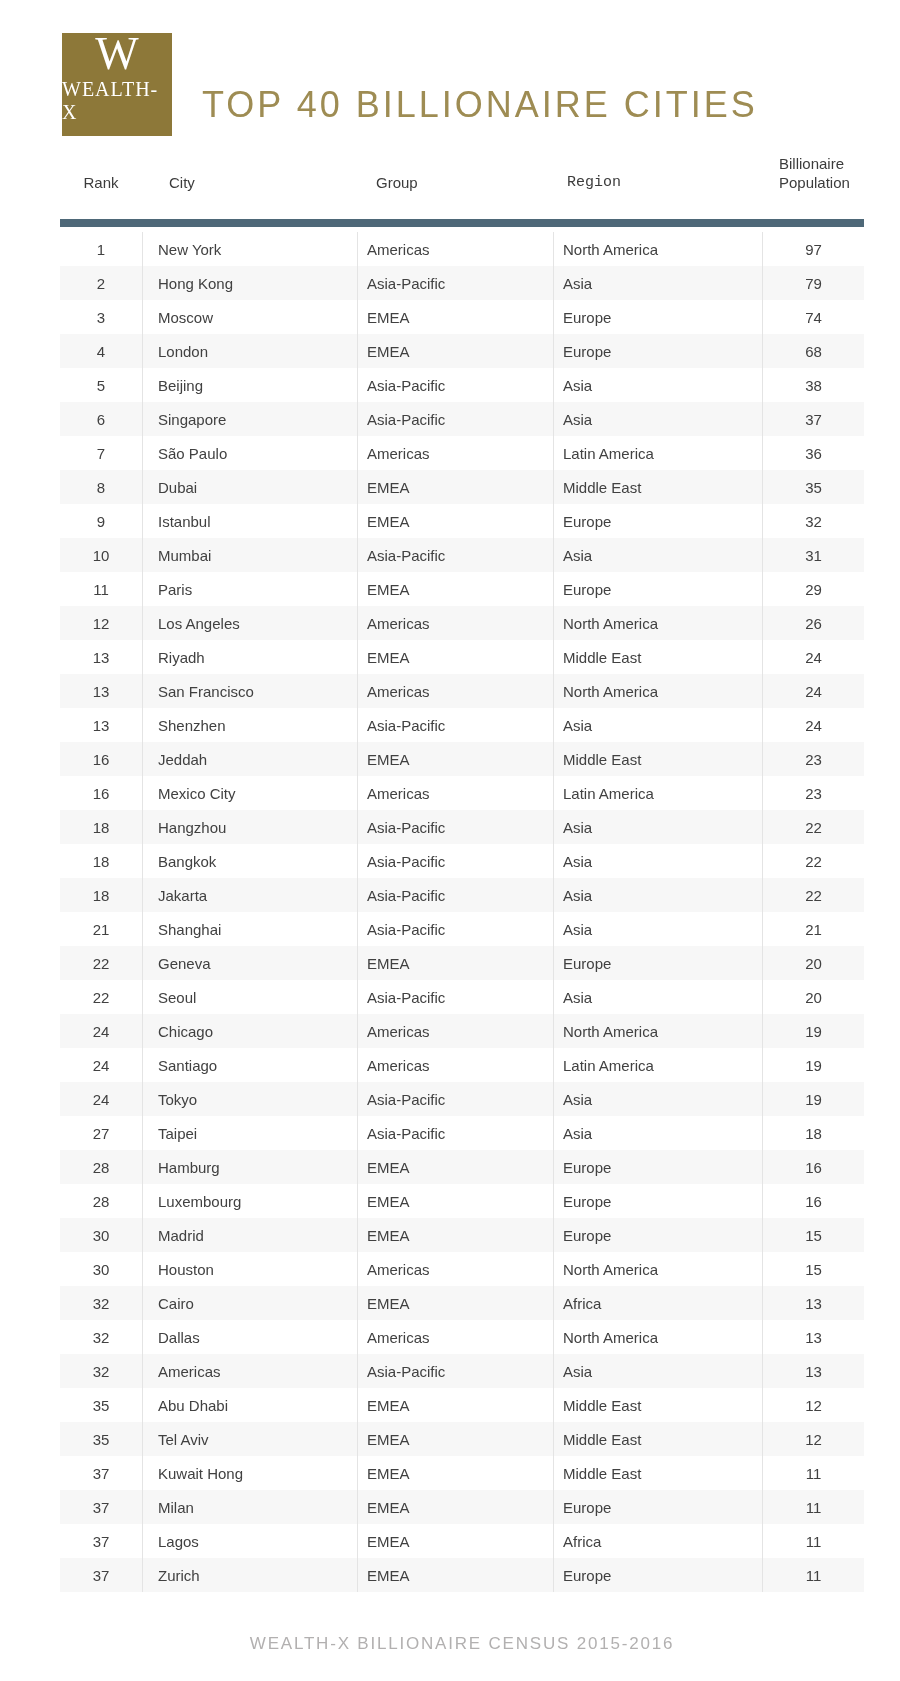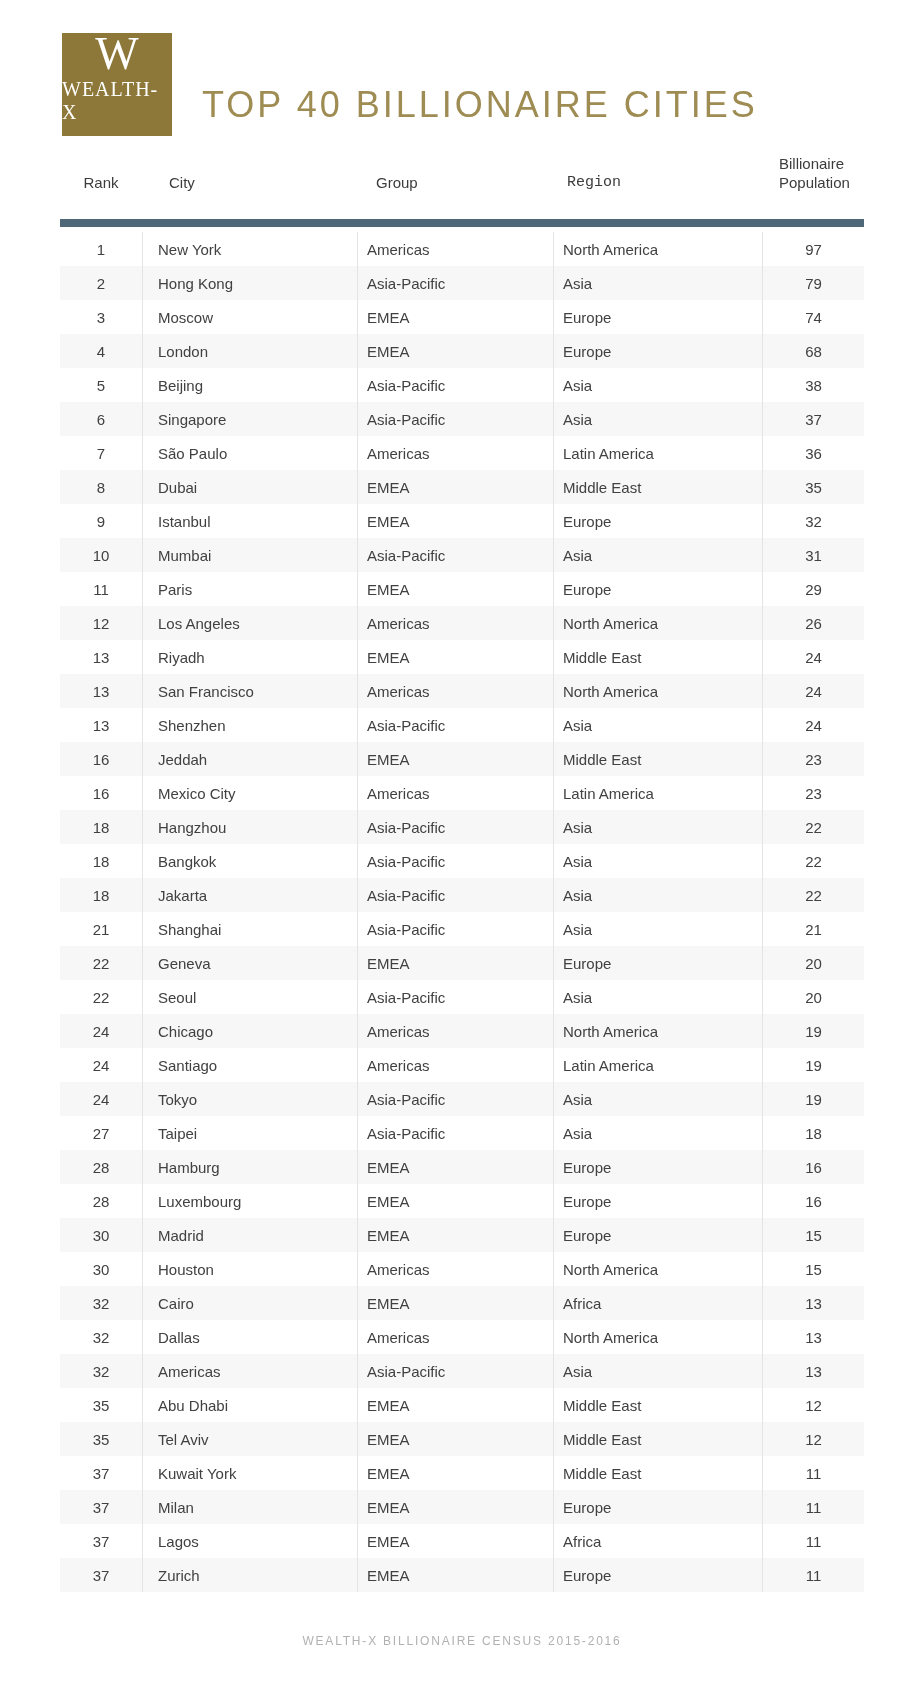--- a/index.html
+++ b/index.html
@@ -62,21 +62,21 @@
   .thead .hcell{display:flex;}
   .h-rank{width:82px;justify-content:center;}
   .h-city{width:215px;padding-left:27px;}
   .h-group{width:196px;padding-left:19px;}
   .h-region{width:209px;padding-left:14px;font-family:Liberation Mono, monospace;}
   .h-pop{width:102px;padding-left:17px;}
 
   
   .footer{
     position:absolute;left:60px;top:1634px;width:804px;
-    text-align:center;font-size:12px;letter-spacing:1.8px;
+    text-align:center;font-size:17px;letter-spacing:1.8px;
     color:var(--footer_text);white-space:nowrap;
   }
 </style>
 </head>
 <body>
 
 <div class="page">
 
   <div class="logo">
     <div class="logo-w">W</div>
@@ -342,21 +342,21 @@
   </div>
         <div class="row">
     <div class="cell c-rank">35</div>
     <div class="cell c-city">Tel Aviv</div>
     <div class="cell c-group">EMEA</div>
     <div class="cell c-region">Middle East</div>
     <div class="cell c-pop">12</div>
   </div>
         <div class="row">
     <div class="cell c-rank">37</div>
-    <div class="cell c-city">Kuwait York</div>
+    <div class="cell c-city">Kuwait Hong</div>
     <div class="cell c-group">EMEA</div>
     <div class="cell c-region">Middle East</div>
     <div class="cell c-pop">11</div>
   </div>
         <div class="row">
     <div class="cell c-rank">37</div>
     <div class="cell c-city">Milan</div>
     <div class="cell c-group">EMEA</div>
     <div class="cell c-region">Europe</div>
     <div class="cell c-pop">11</div>

